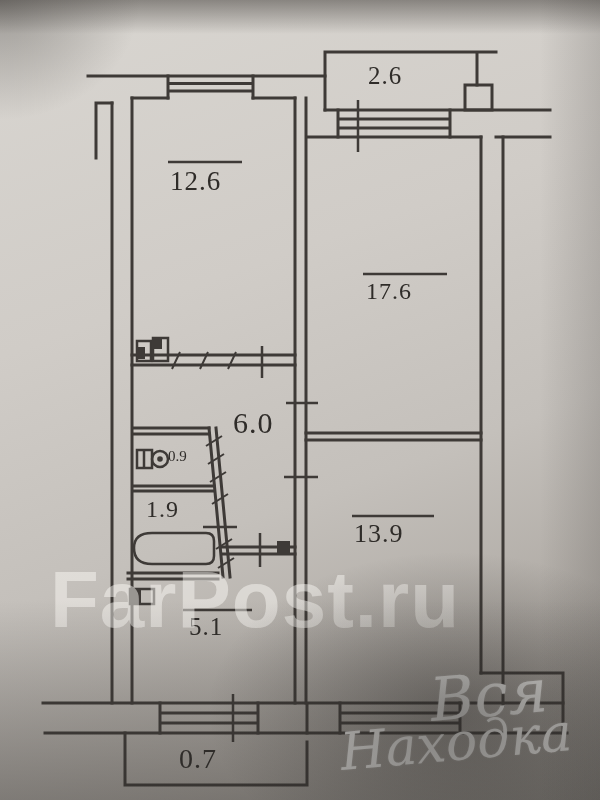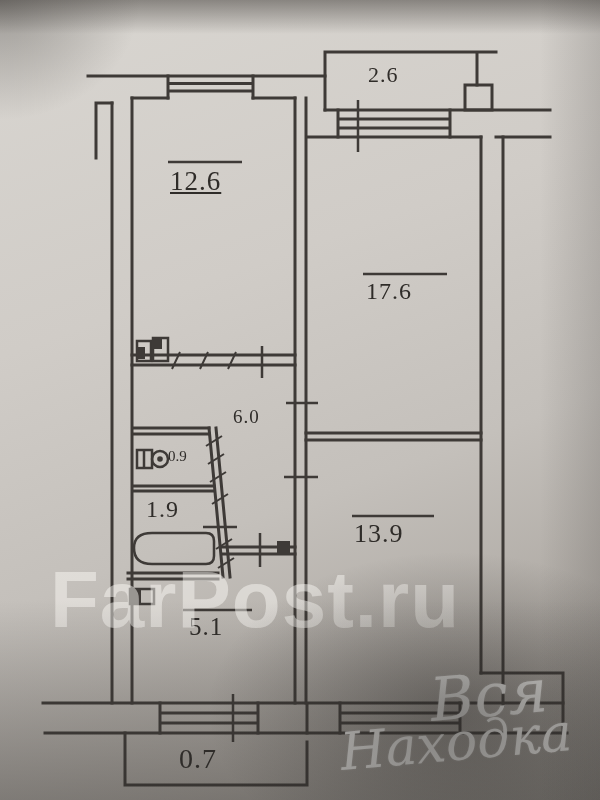--- a/index.html
+++ b/index.html
@@ -104,24 +104,24 @@
     </g>
 
     <g stroke="#3e3a37" stroke-width="2.5">
       <path d="M168,162 H242"></path>
       <path d="M363,274 H447"></path>
       <path d="M352,516 H434"></path>
       <path d="M183,610 H252"></path>
     </g>
   </svg>
 
-  <div class="lbl" style="left:368px;top:62px;font-size:22px;">2.6</div>
-  <div class="lbl" style="left:170px;top:166px;font-size:27px;text-decoration:underline;">12.6</div>
+  <div class="lbl" style="left:368px;top:62px;font-size:25px;">2.6</div>
+  <div class="lbl" style="left:170px;top:166px;font-size:27px;">12.6</div>
   <div class="lbl" style="left:366px;top:278px;font-size:24px;">17.6</div>
-  <div class="lbl" style="left:233px;top:406px;font-size:19px;">6.0</div>
+  <div class="lbl" style="left:233px;top:406px;font-size:30px;">6.0</div>
   <div class="lbl" style="left:168px;top:448px;font-size:15px;letter-spacing:0;">0.9</div>
   <div class="lbl" style="left:146px;top:496px;font-size:24px;">1.9</div>
   <div class="lbl" style="left:354px;top:519px;font-size:26px;">13.9</div>
   <div class="lbl" style="left:189px;top:613px;font-size:25px;">5.1</div>
   <div class="lbl" style="left:179px;top:743px;font-size:28px;">0.7</div>
 
   <div class="wm-site">FarPost.ru</div>
   <div class="wm-sig wm-sig1">Вся</div>
   <div class="wm-sig wm-sig2">Находка</div>
 

